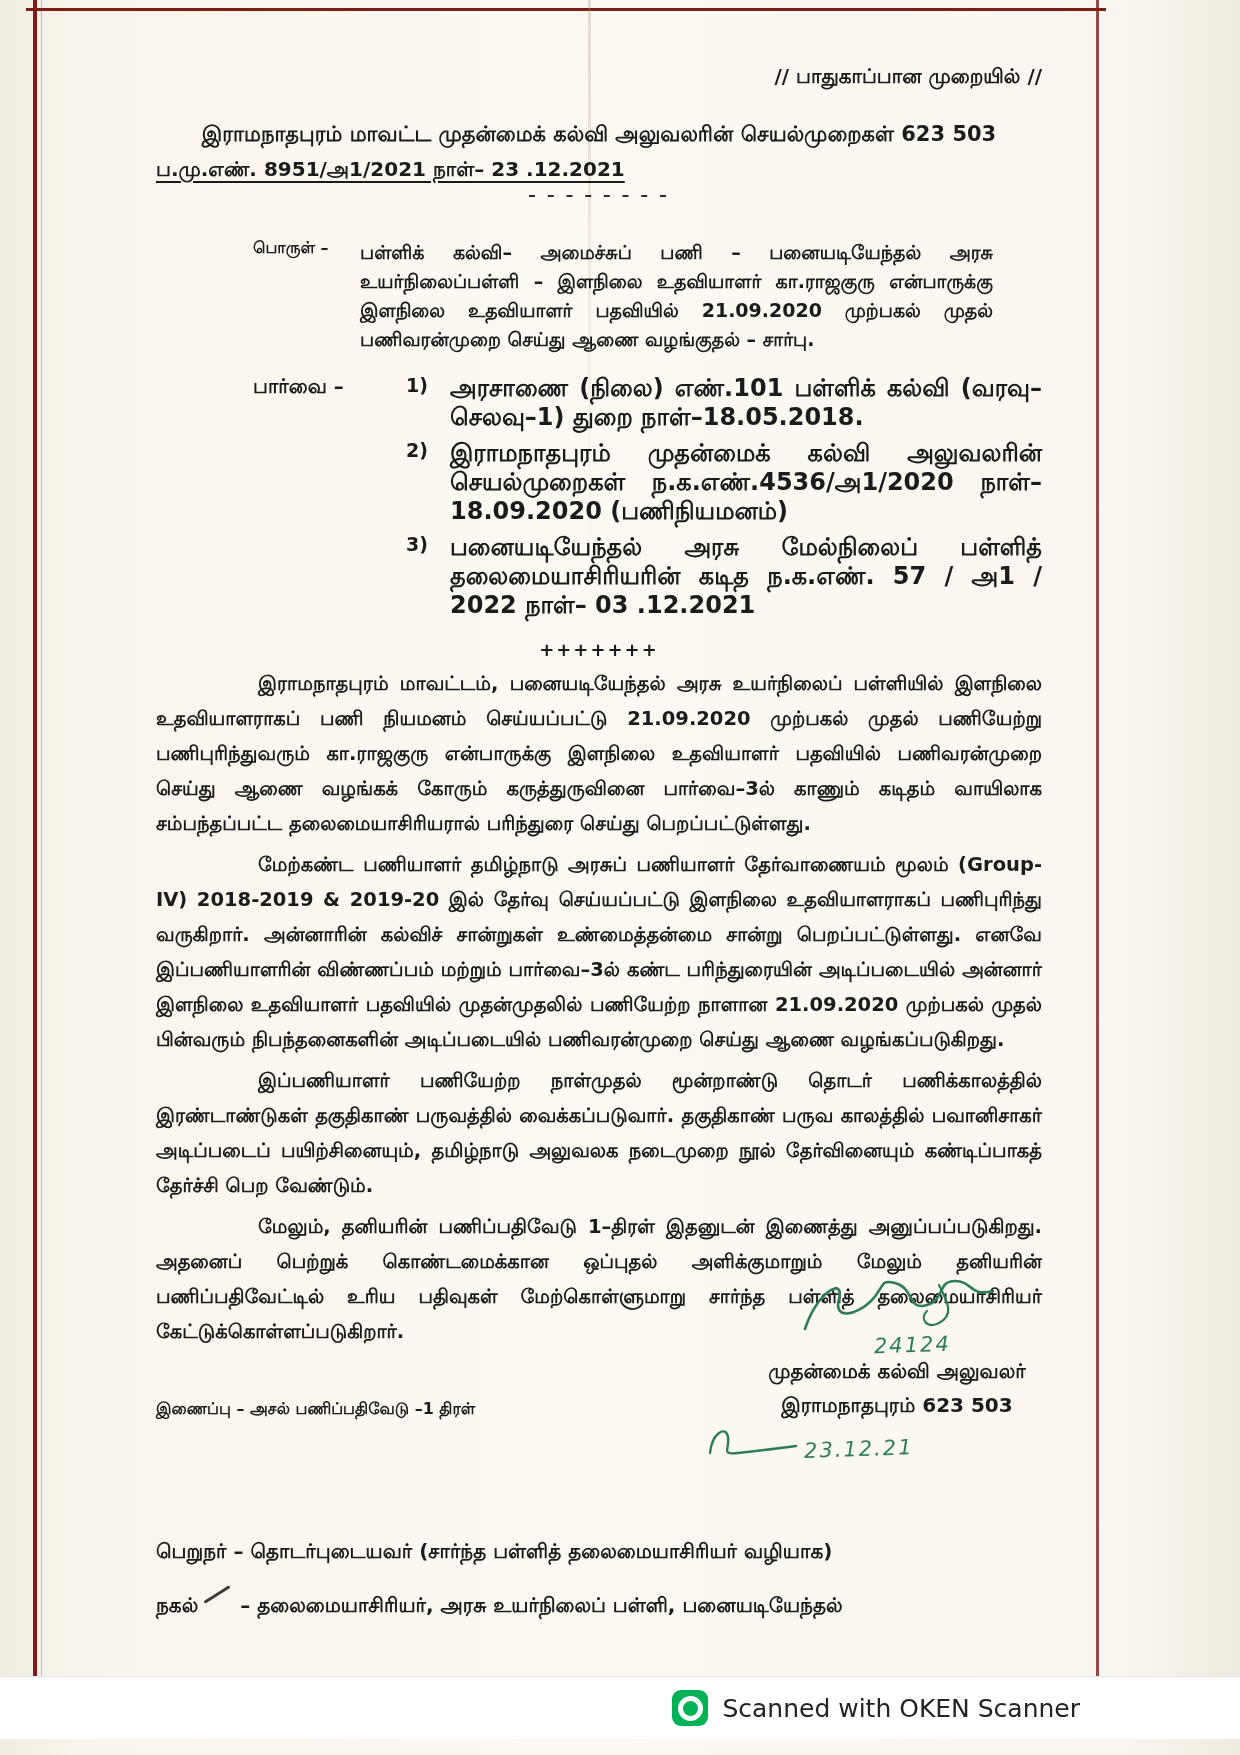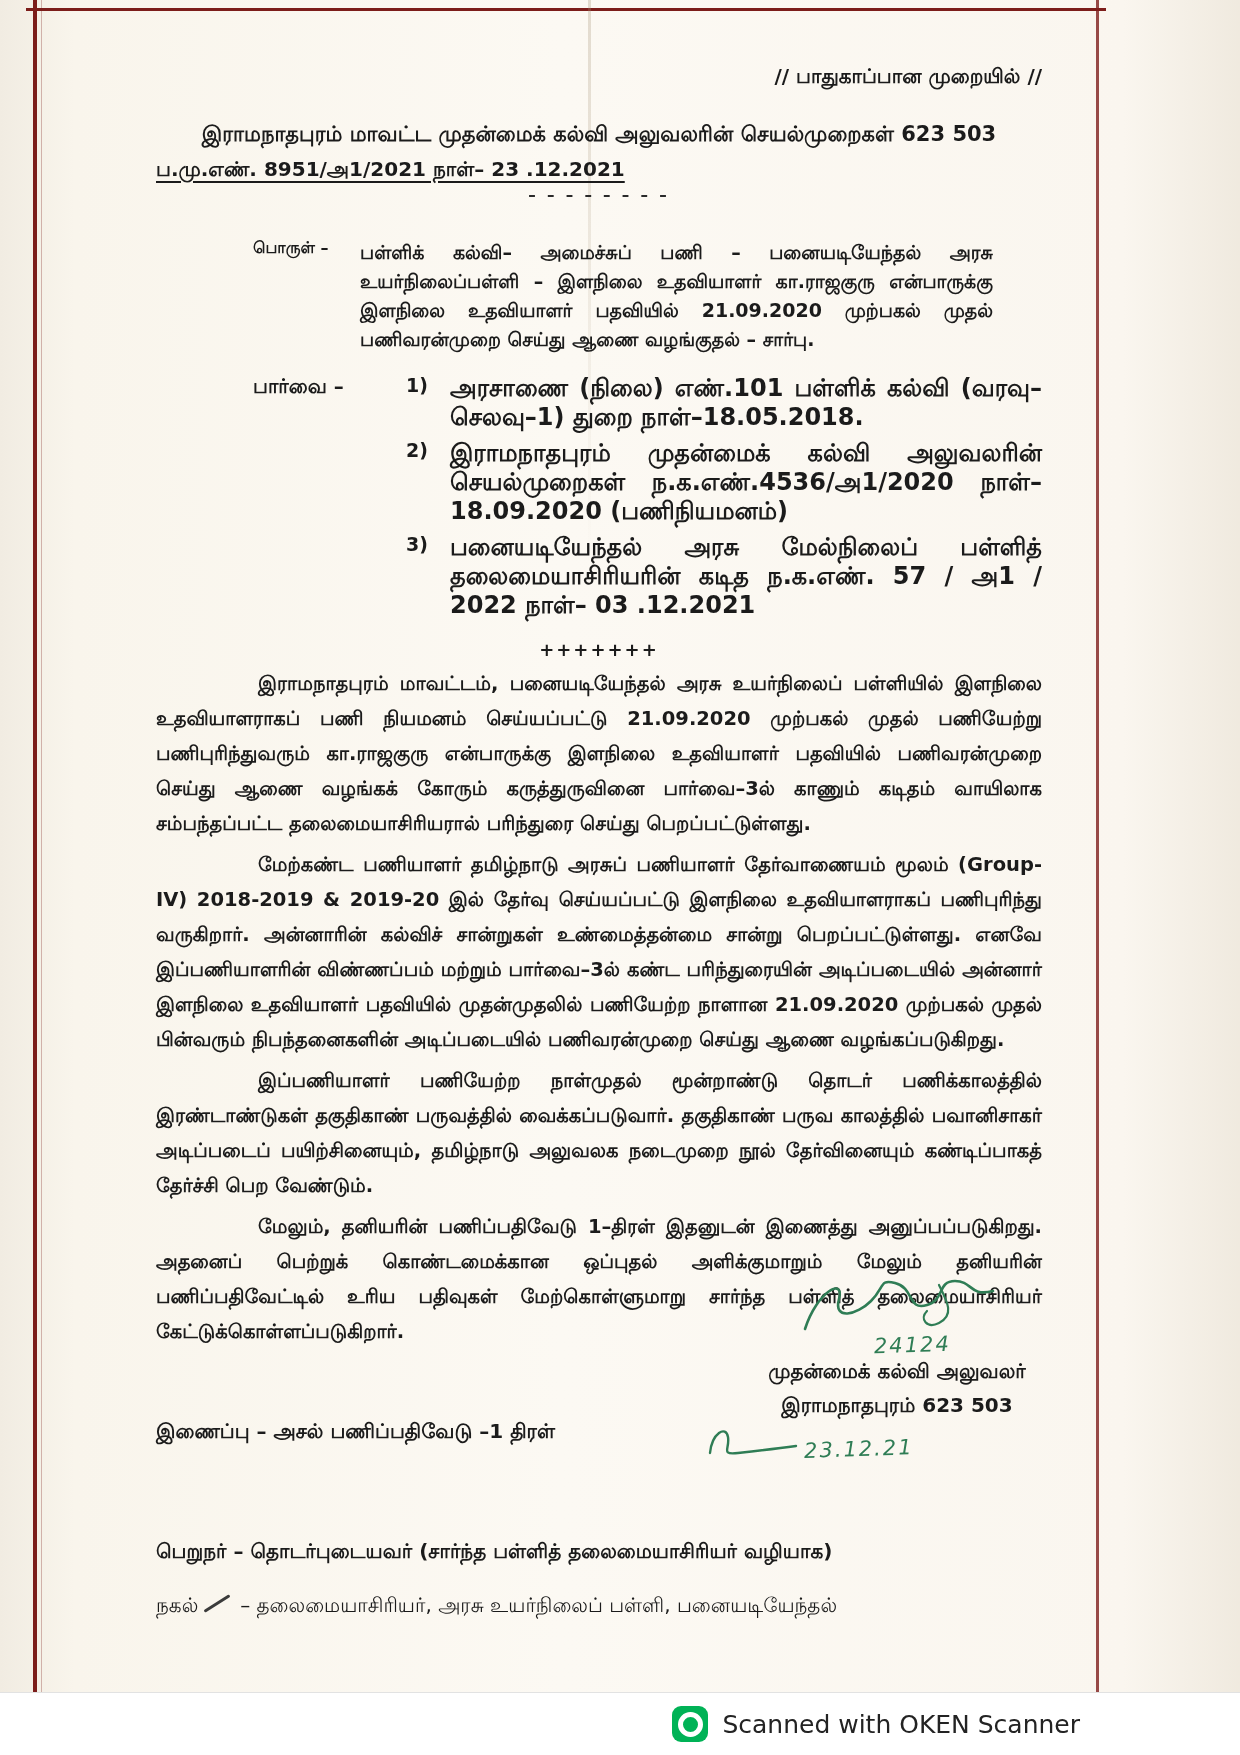--- a/index.html
+++ b/index.html
@@ -52,29 +52,29 @@
   .sig-section { position: relative; height: 168px; }
   .sig-block { position: absolute; right: -30px; top: -78px; width: 350px;
                display: flex; flex-direction: column; align-items: center; }
   .sig-num { margin-top: -18px; margin-left: 30px; font-size: 22px; font-style: italic;
              letter-spacing: 4px; transform: rotate(-3deg); }
   .sig-office { font-size: 20px; font-weight: 700; margin-top: 2px; white-space: nowrap; }
   .sig-place  { font-size: 20px; font-weight: 700; margin-top: 8px; white-space: nowrap; }
   .sig-line2 { align-self: flex-start; display: flex; align-items: flex-end; gap: 4px; margin: 2px 0 0 -18px; }
   .hand { font-style: italic; transform: rotate(-2deg); font-size: 21px; letter-spacing: 2px; }
 
-  .enclosure { position: absolute; left: 0; top: 70px; font-size: 20px; font-weight: 700; }
+  .enclosure { position: absolute; left: 0; top: 50px; font-size: 16px; font-weight: 700; }
 
   .recipient { font-size: 20px; font-weight: 700; margin-top: 22px; }
 
-  .copyline { display: flex; align-items: center; margin-top: 28px; font-size: 20px; font-weight: 400; }
+  .copyline { display: flex; margin-top: 28px; font-size: 20px; font-weight: 700; }
   .tick { width: 30px; height: 3px; background: #3b3b3b; border-radius: 2px;
           transform: rotate(-32deg); margin: 0 8px 6px 4px; }
 
-  .scan-footer { position: absolute; left: 0; bottom: 0; width: 1240px; height: 63px;
+  .scan-footer { position: absolute; left: 0; bottom: 16px; width: 1240px; height: 63px;
                  background: #ffffff; border-top: 1px solid #e2e2e2;
                  display: flex; align-items: center; justify-content: flex-end;
                  padding-right: 160px; box-sizing: border-box; gap: 14px; }
   .oken-logo { width: 36px; height: 36px; border-radius: 9px;
                display: flex; align-items: center; justify-content: center; }
   .oken-ring { width: 15px; height: 15px; border: 5px solid #ffffff; border-radius: 50%; }
   .footer-text { font-size: 25px; color: #232323; font-weight: 500; }
 </style>
 </head>
 <body>

